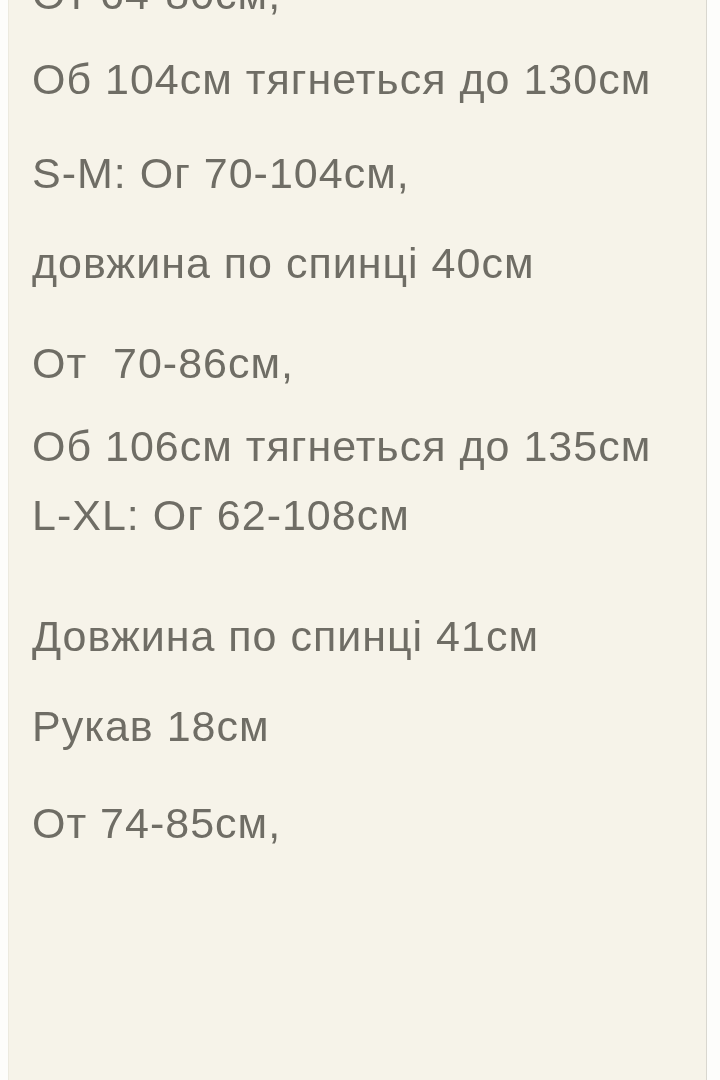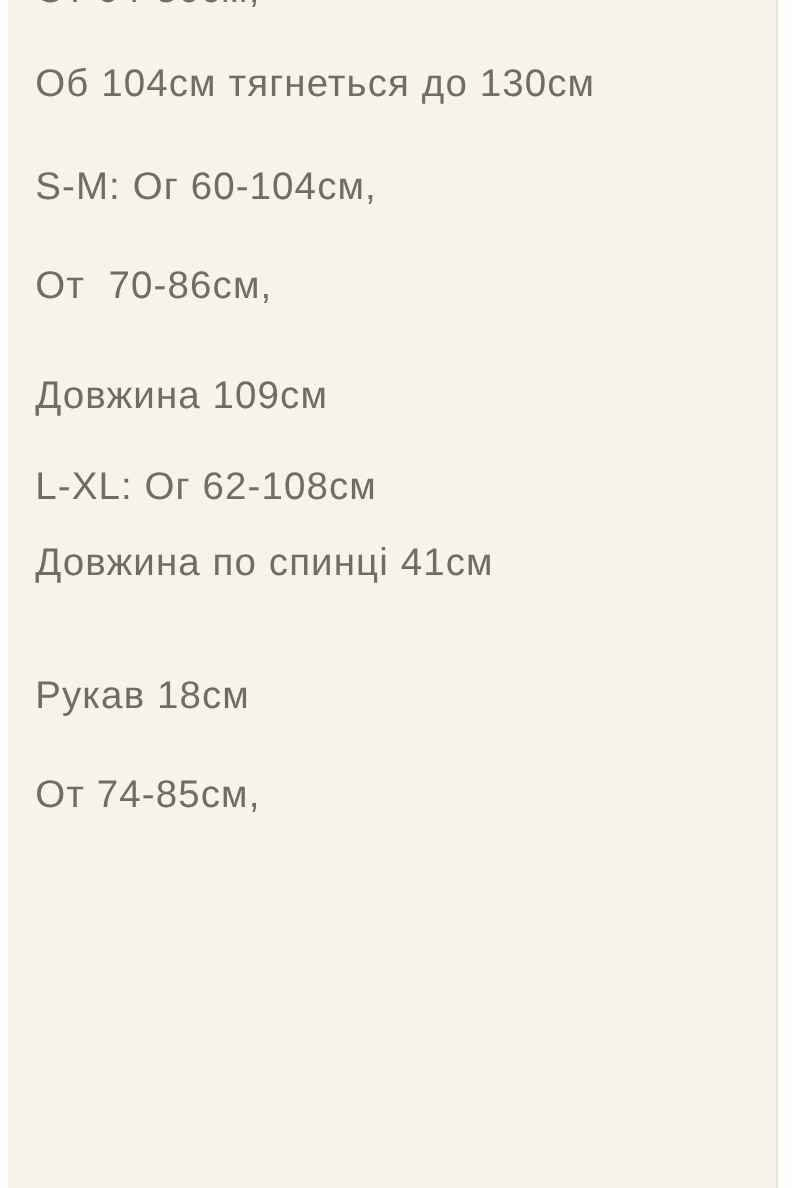--- a/index.html
+++ b/index.html
@@ -25,21 +25,21 @@
     width: 697px;
     height: 1080px;
     background: #f6f3e9;
     border-right: 1px solid #d9d7cf;
     border-left: 1px solid #eceadf;
     overflow: visible;
   }
   .line {
     position: absolute;
     left: 23px;
-    font-size: 35px;
+    font-size: 43px;
     line-height: 1;
     letter-spacing: 1px;
     color: #6f6d65;
     white-space: pre;
   }
   
   .line:nth-of-type(1)  { top: -27px; }
   .line:nth-of-type(2)  { top: 58px; }
   .line:nth-of-type(3)  { top: 152px; }
   .line:nth-of-type(4)  { top: 242px; }
@@ -53,21 +53,22 @@
   .line:nth-of-type(12) { top: 978px; margin-top: 17px; }
   .line:nth-of-type(13) { top: 1061px; }
 </style>
 </head>
 <body>
 
 <div class="page">
   <div class="content">
     <div class="line">От 64-80см,</div>
     <div class="line">Об 104см тягнеться до 130см</div>
-    <div class="line">S-M: Ог 60-104см,</div>
+    <div class="line">S-M: Ог 70-104см,</div>
+    <div class="line">довжина по спинці 40см</div>
     <div class="line">От  70-86см,</div>
-    <div class="line">Довжина 109см</div>
+    <div class="line">Об 106см тягнеться до 135см</div>
     <div class="line">L-XL: Ог 62-108см</div>
     <div class="line">Довжина по спинці 41см</div>
     <div class="line">Рукав 18см</div>
     <div class="line">От 74-85см,</div>
   </div>
 </div>
 
 </body></html>

